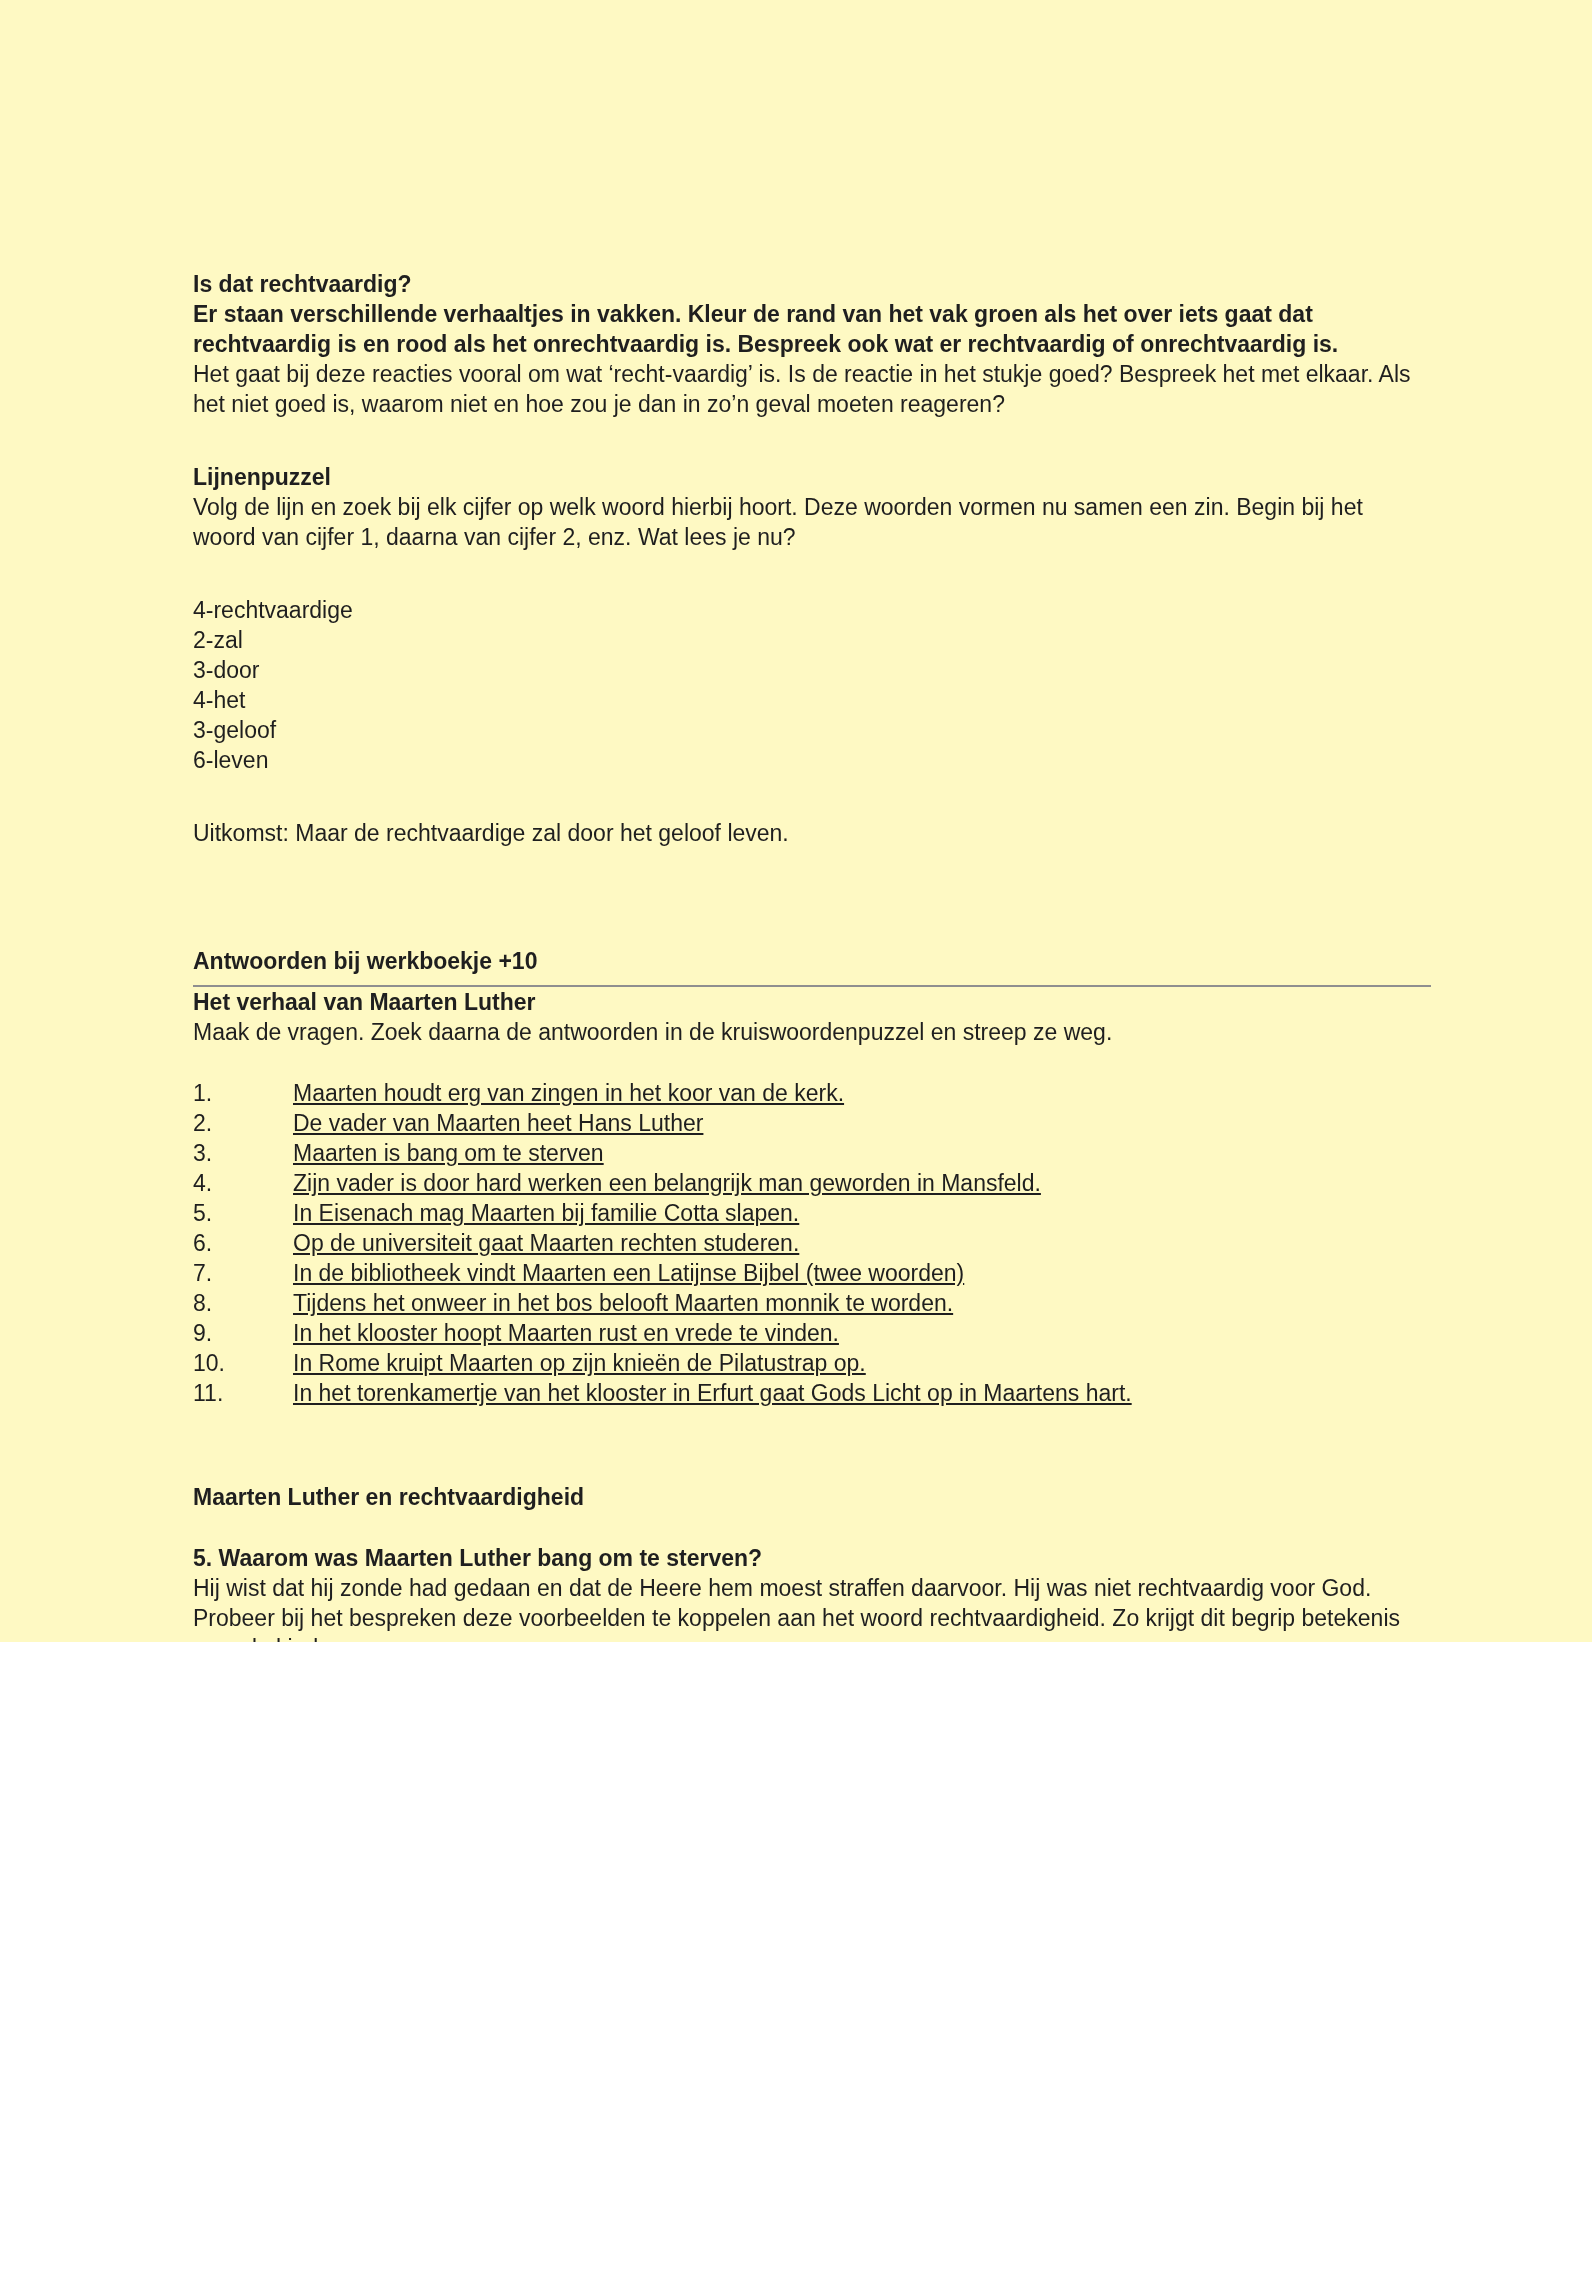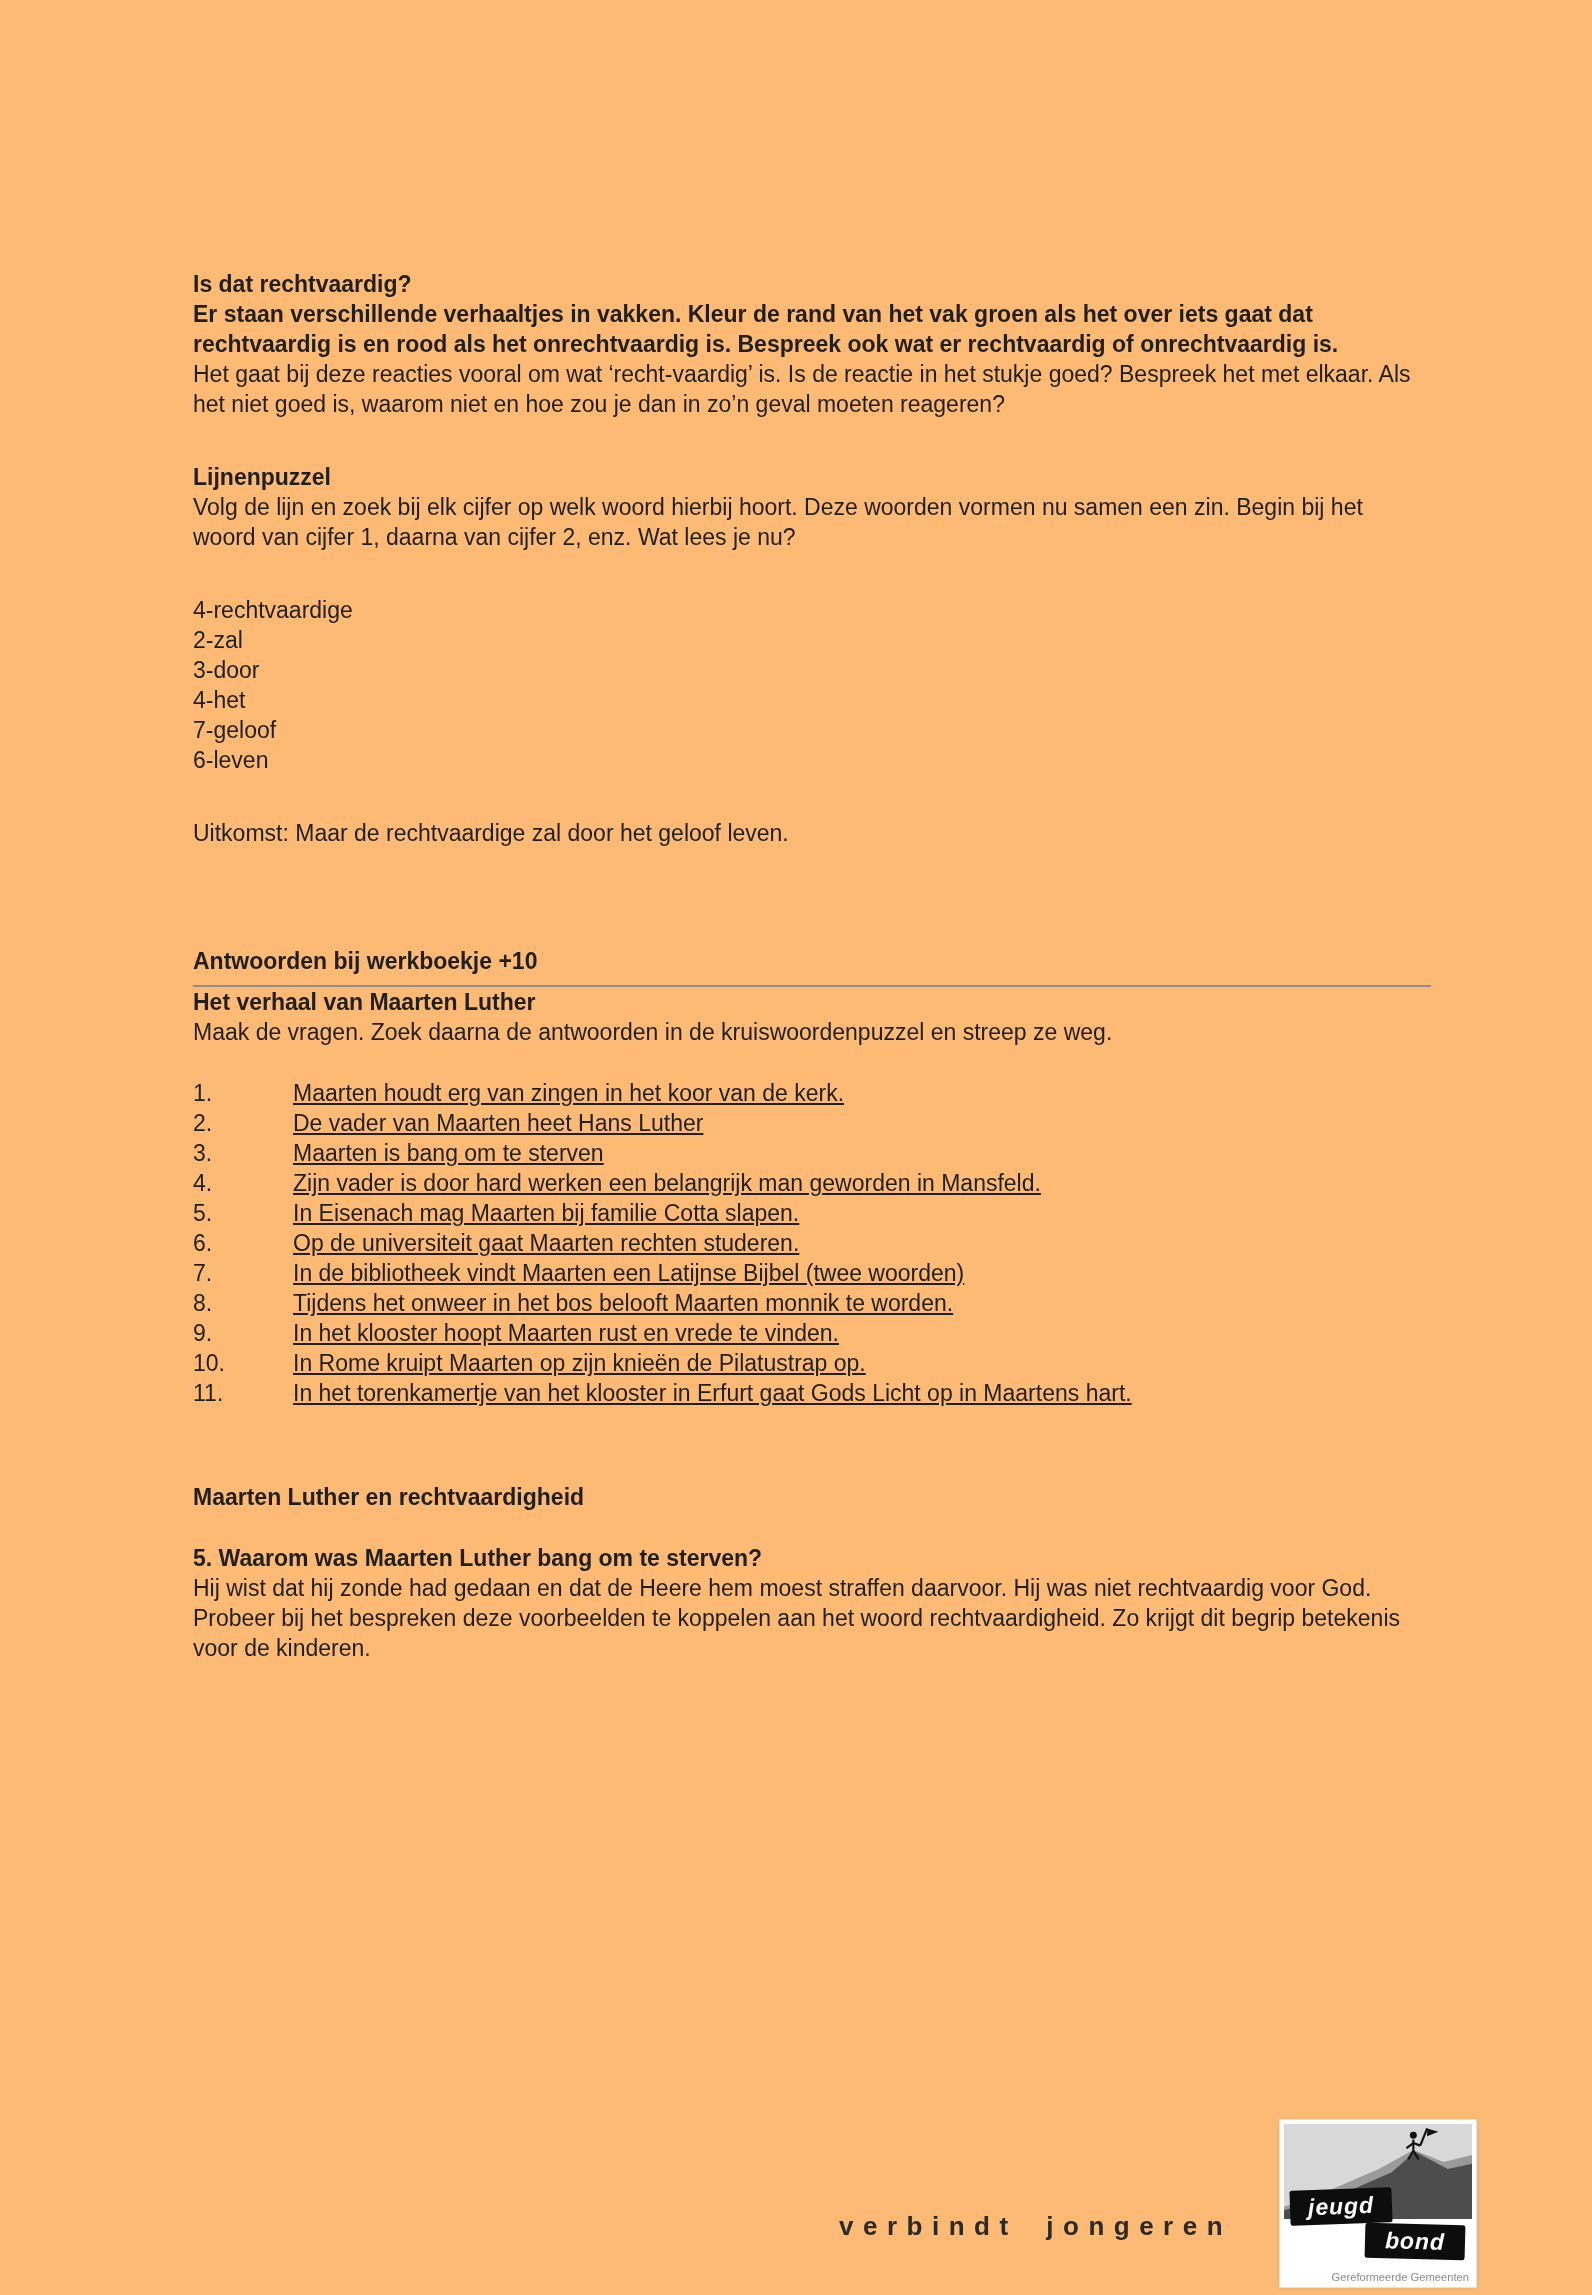--- a/index.html
+++ b/index.html
@@ -1,21 +1,21 @@
 <!DOCTYPE html>
 <html style="font-size:14px"><head>
 <meta charset="utf-8">
 <style>
   * { margin:0; padding:0; box-sizing:border-box; }
   html,body { background:#ffffff; }
   body { font-family:"Liberation Sans", sans-serif; }
   .page {
     position:relative;
-    width:1592px; height:2295px;
-    background:#fdba74;
+    width:1592px; height:1642px;
+    background:#fef9c3;
     overflow:hidden;
   }
   .content {
     position:absolute;
     left:193px; top:269px;
     width:1238px;
     font-size:23px;
     line-height:30px;
     color:#1f1f1f;
   }
@@ -87,21 +87,21 @@
     <div>Het gaat bij deze reacties vooral om wat ‘recht-vaardig’ is. Is de reactie in het stukje goed? Bespreek het met elkaar. Als het niet goed is, waarom niet en hoe zou je dan in zo’n geval moeten reageren?</div>
 
     <div class="b gap-m">Lijnenpuzzel</div>
     <div>Volg de lijn en zoek bij elk cijfer op welk woord hierbij hoort. Deze woorden vormen nu samen een zin. Begin bij het woord van cijfer 1, daarna van cijfer 2, enz. Wat lees je nu?</div>
 
     <div class="puzzle-list gap-m">
       <div>4-rechtvaardige</div>
       <div>2-zal</div>
       <div>3-door</div>
       <div>4-het</div>
-      <div>7-geloof</div>
+      <div>3-geloof</div>
       <div>6-leven</div>
     </div>
 
     <div class="gap-m">Uitkomst: Maar de rechtvaardige zal door het geloof leven.</div>
 
     <div class="b gap-l">Antwoorden bij werkboekje +10</div>
     <div class="rule"></div>
 
     <div class="b after-rule">Het verhaal van Maarten Luther</div>
     <div>Maak de vragen. Zoek daarna de antwoorden in de kruiswoordenpuzzel en streep ze weg.</div>

